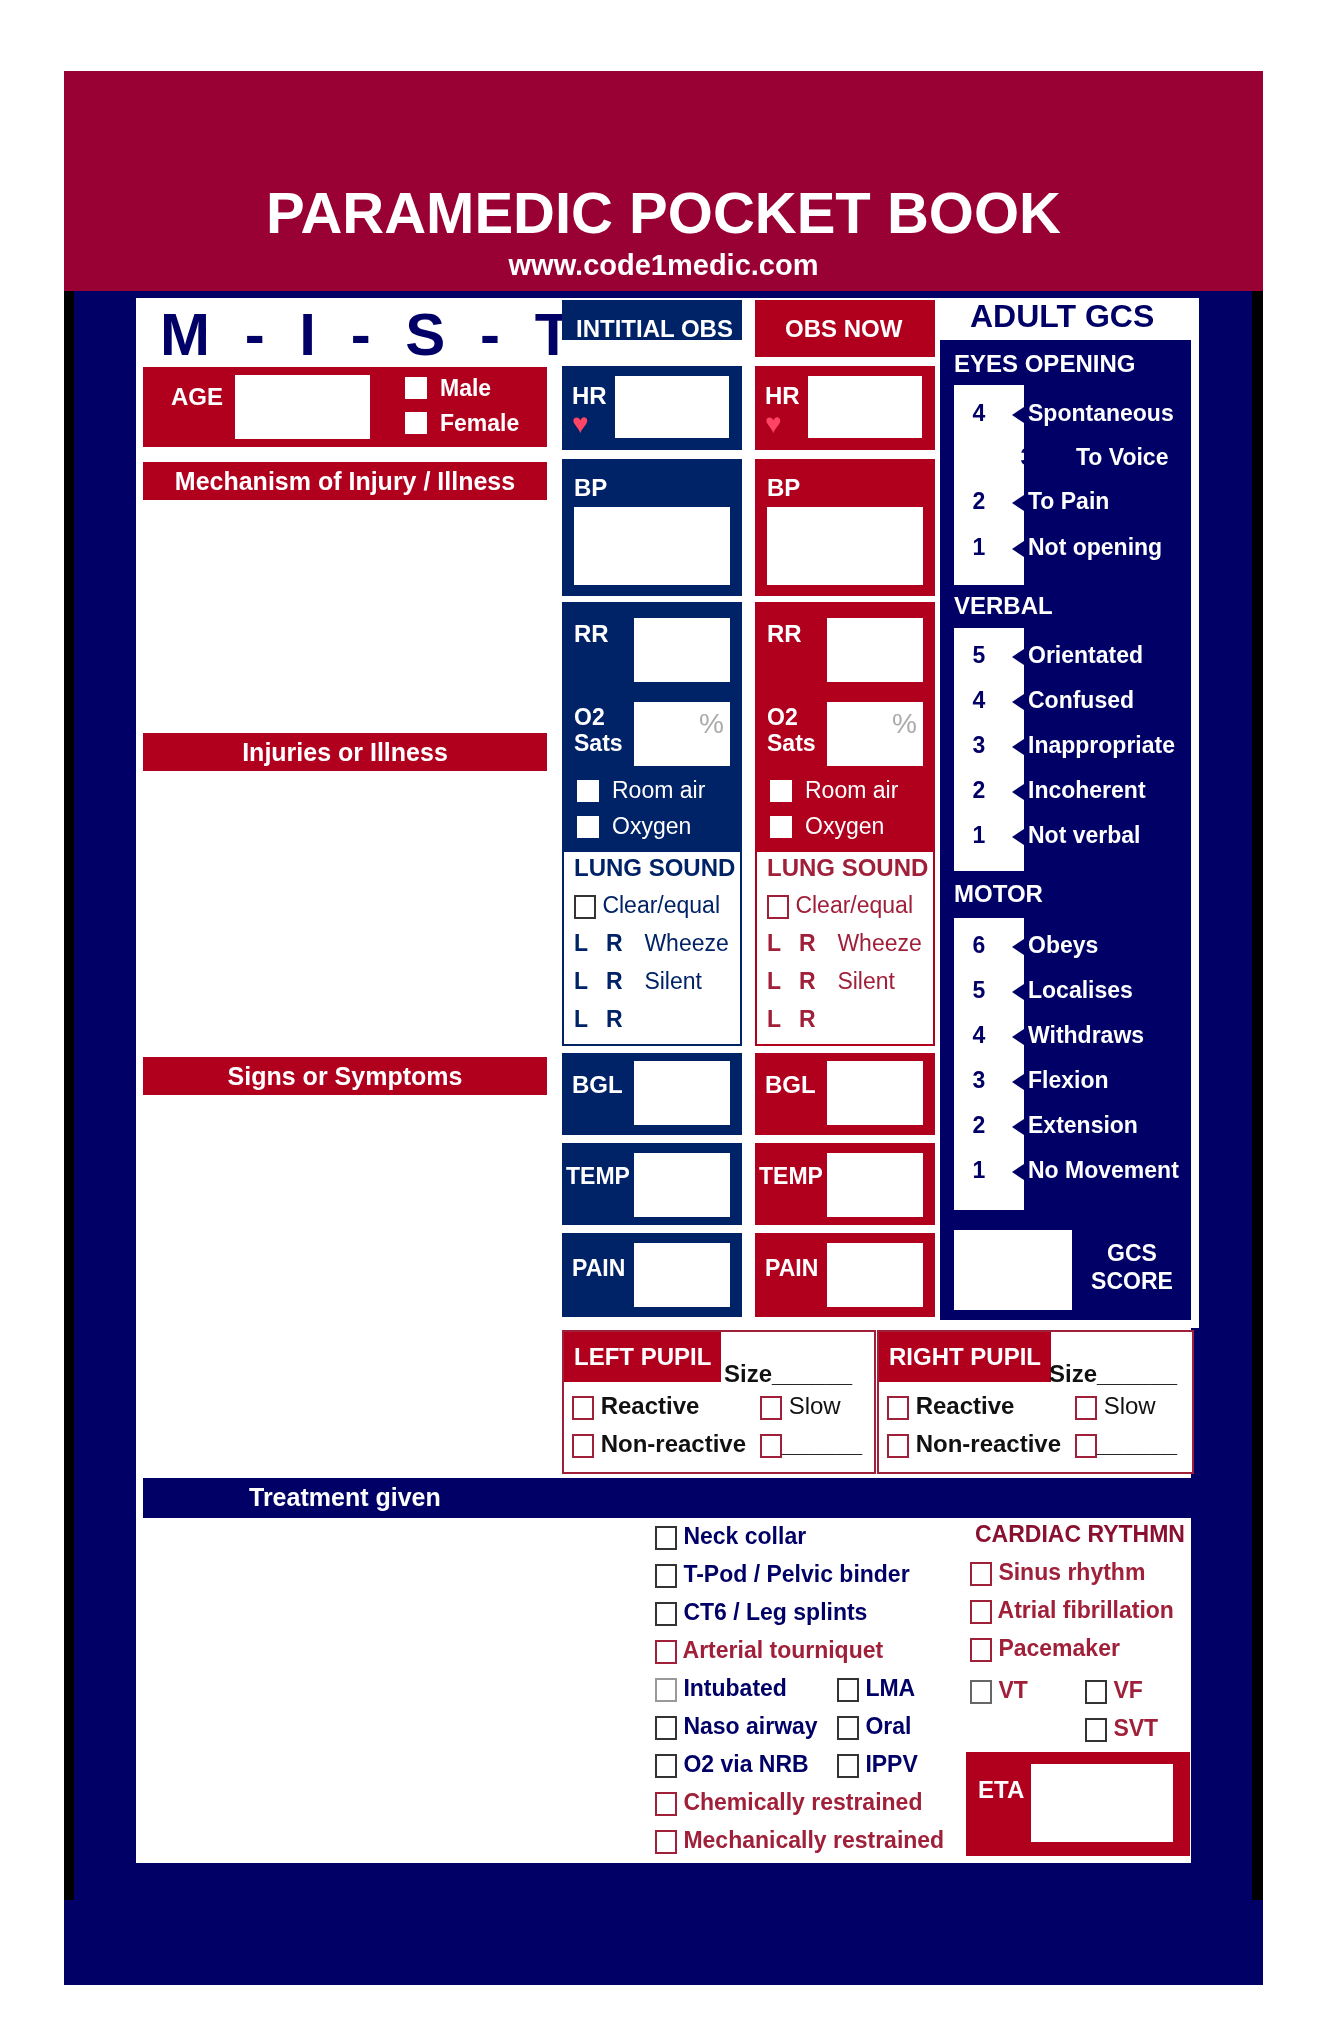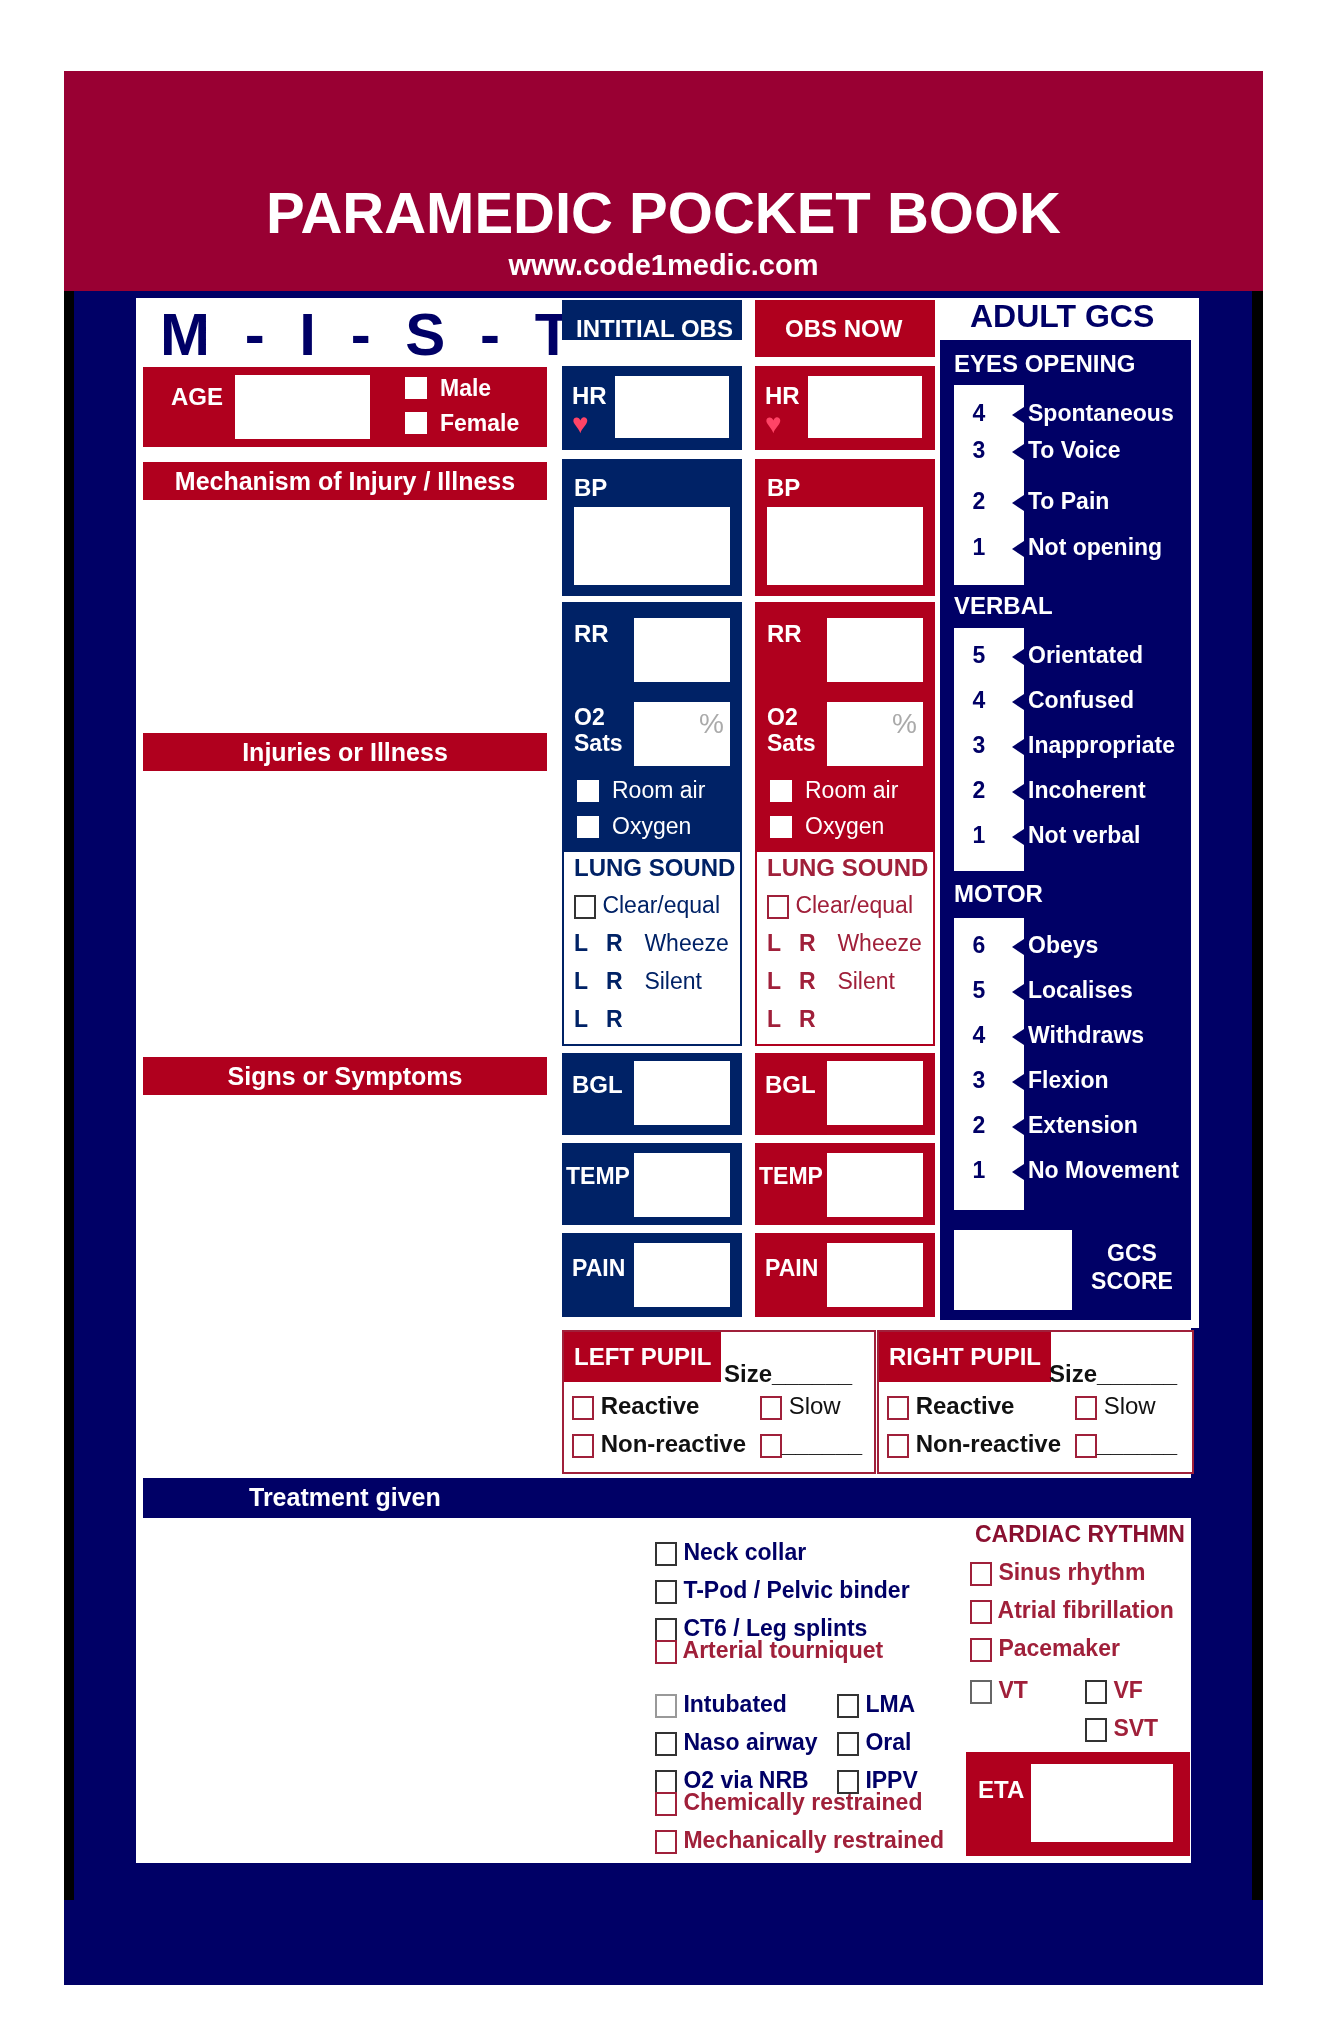--- a/index.html
+++ b/index.html
@@ -36,21 +36,21 @@
   .lung .t{position:absolute;left:10px;font-weight:bold;font-size:24px;}
   .lung .r{position:absolute;left:10px;font-size:23px;}
   .lung .r b{display:inline-block;width:32px;}
 
   .pupil{position:absolute;top:1330px;height:140px;border:2px solid #a0203a;background:#fff;}
   .pupil .head{position:absolute;left:0;top:0;height:50px;padding:0 10px;line-height:50px;background:#b0001e;color:#fff;font-weight:bold;font-size:24px;}
   .pupil .size{position:absolute;top:28px;font-weight:bold;font-size:24px;color:#111;}
   .pupil .opt{position:absolute;font-weight:bold;font-size:24px;color:#111;}
 
   .tx{position:absolute;font-weight:bold;font-size:23px;}
-  .tx.navy{color:#000066;margin-top:16px;}
+  .tx.navy{color:#000066;}
   .tx.red{color:#a0203a;}
 </style>
 </head>
 <body>
 
 <div class="abs card-black"></div>
 <div class="abs card-navy"></div>
 <div class="abs navy-bottom"></div>
 
 <div class="abs header">
@@ -171,21 +171,21 @@
 <div class="abs redbox" style="left:755px;top:1233px;width:180px;height:84px;">
   <span class="lbl" style="left:10px;top:22px;font-size:23px;">PAIN</span>
   <div class="abs white" style="left:72px;top:10px;width:96px;height:64px;"></div>
 </div>
 
 <div class="abs gcs-title">ADULT GCS</div>
 <div class="abs gcs-panel">
   <span class="gcs-sec" style="top:10px;">EYES OPENING</span>
   <div class="gcs-strip" style="top:45px;height:200px;"></div>
   <div class="gcs-row" style="top:53px;"><span class="num">4</span><span class="notch"></span><span class="txt">Spontaneous</span></div>
-  <div class="gcs-row" style="top:90px;"><span class="num">3</span><span class="notch"></span><span class="txt">To Voice</span></div>
+  <div class="gcs-row" style="top:97px;padding-left:48px;"><span class="num">3</span><span class="notch"></span><span class="txt">To Voice</span></div>
   <div class="gcs-row" style="top:141px;"><span class="num">2</span><span class="notch"></span><span class="txt">To Pain</span></div>
   <div class="gcs-row" style="top:187px;"><span class="num">1</span><span class="notch"></span><span class="txt">Not opening</span></div>
 
   <span class="gcs-sec" style="top:252px;">VERBAL</span>
   <div class="gcs-strip" style="top:288px;height:243px;"></div>
   <div class="gcs-row" style="top:295px;"><span class="num">5</span><span class="notch"></span><span class="txt">Orientated</span></div>
   <div class="gcs-row" style="top:340px;"><span class="num">4</span><span class="notch"></span><span class="txt">Confused</span></div>
   <div class="gcs-row" style="top:385px;"><span class="num">3</span><span class="notch"></span><span class="txt">Inappropriate</span></div>
   <div class="gcs-row" style="top:430px;"><span class="num">2</span><span class="notch"></span><span class="txt">Incoherent</span></div>
   <div class="gcs-row" style="top:475px;"><span class="num">1</span><span class="notch"></span><span class="txt">Not verbal</span></div>

